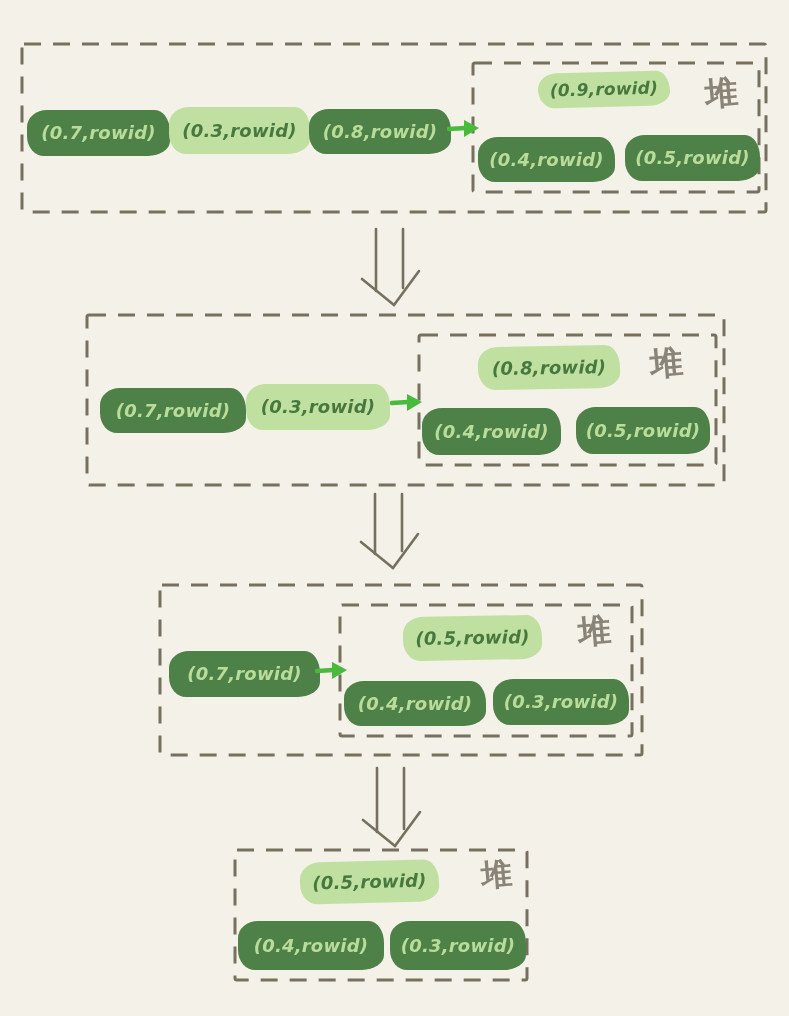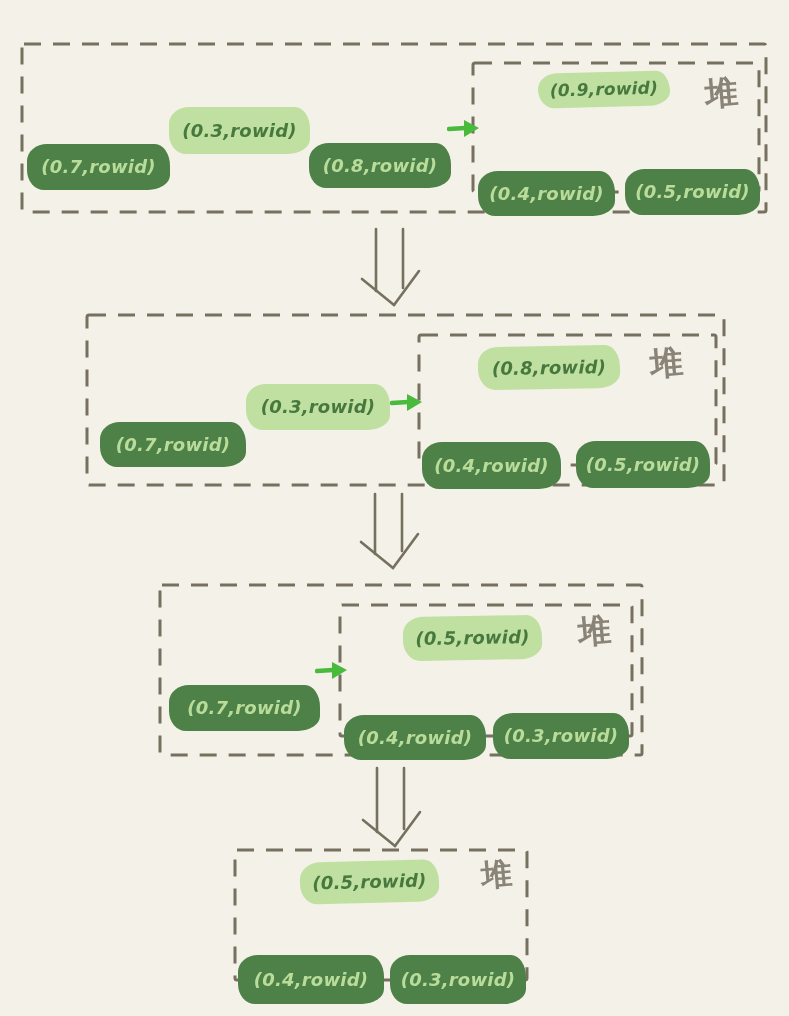--- a/index.html
+++ b/index.html
@@ -15,21 +15,21 @@
   .abs{position:absolute;}
   svg.dashbox rect{
     fill:none;stroke:var(--dash);stroke-width:3;stroke-dasharray:17 12;rx:2;
   }
   .pill{
     display:flex;align-items:center;justify-content:center;
     font:italic 700 18px/1 "DejaVu Sans",sans-serif;letter-spacing:.2px;
     border-radius:20px 15px 22px 17px / 17px 22px 15px 20px;
     white-space:nowrap;
   }
-  .pill.dark{background:var(--pill-dark);color:var(--pill-dark-text);margin-top:34px;}
+  .pill.dark{background:var(--pill-dark);color:var(--pill-dark-text);}
   .pill.light{background:var(--pill-light);color:var(--pill-light-text);}
   .heap-label{
     font:700 33px/1 "DejaVu Sans",sans-serif;color:var(--heap-label-color);
     transform:rotate(-5deg);
   }
   svg.big-arrow path{stroke:var(--dash);stroke-width:2.6;fill:none;stroke-linecap:round;}
   svg.mini-arrow .shaft{stroke:var(--arrow-green);stroke-width:4.5;stroke-linecap:round;fill:none;}
   svg.mini-arrow .head{fill:var(--arrow-green);}
 </style>
 </head>

